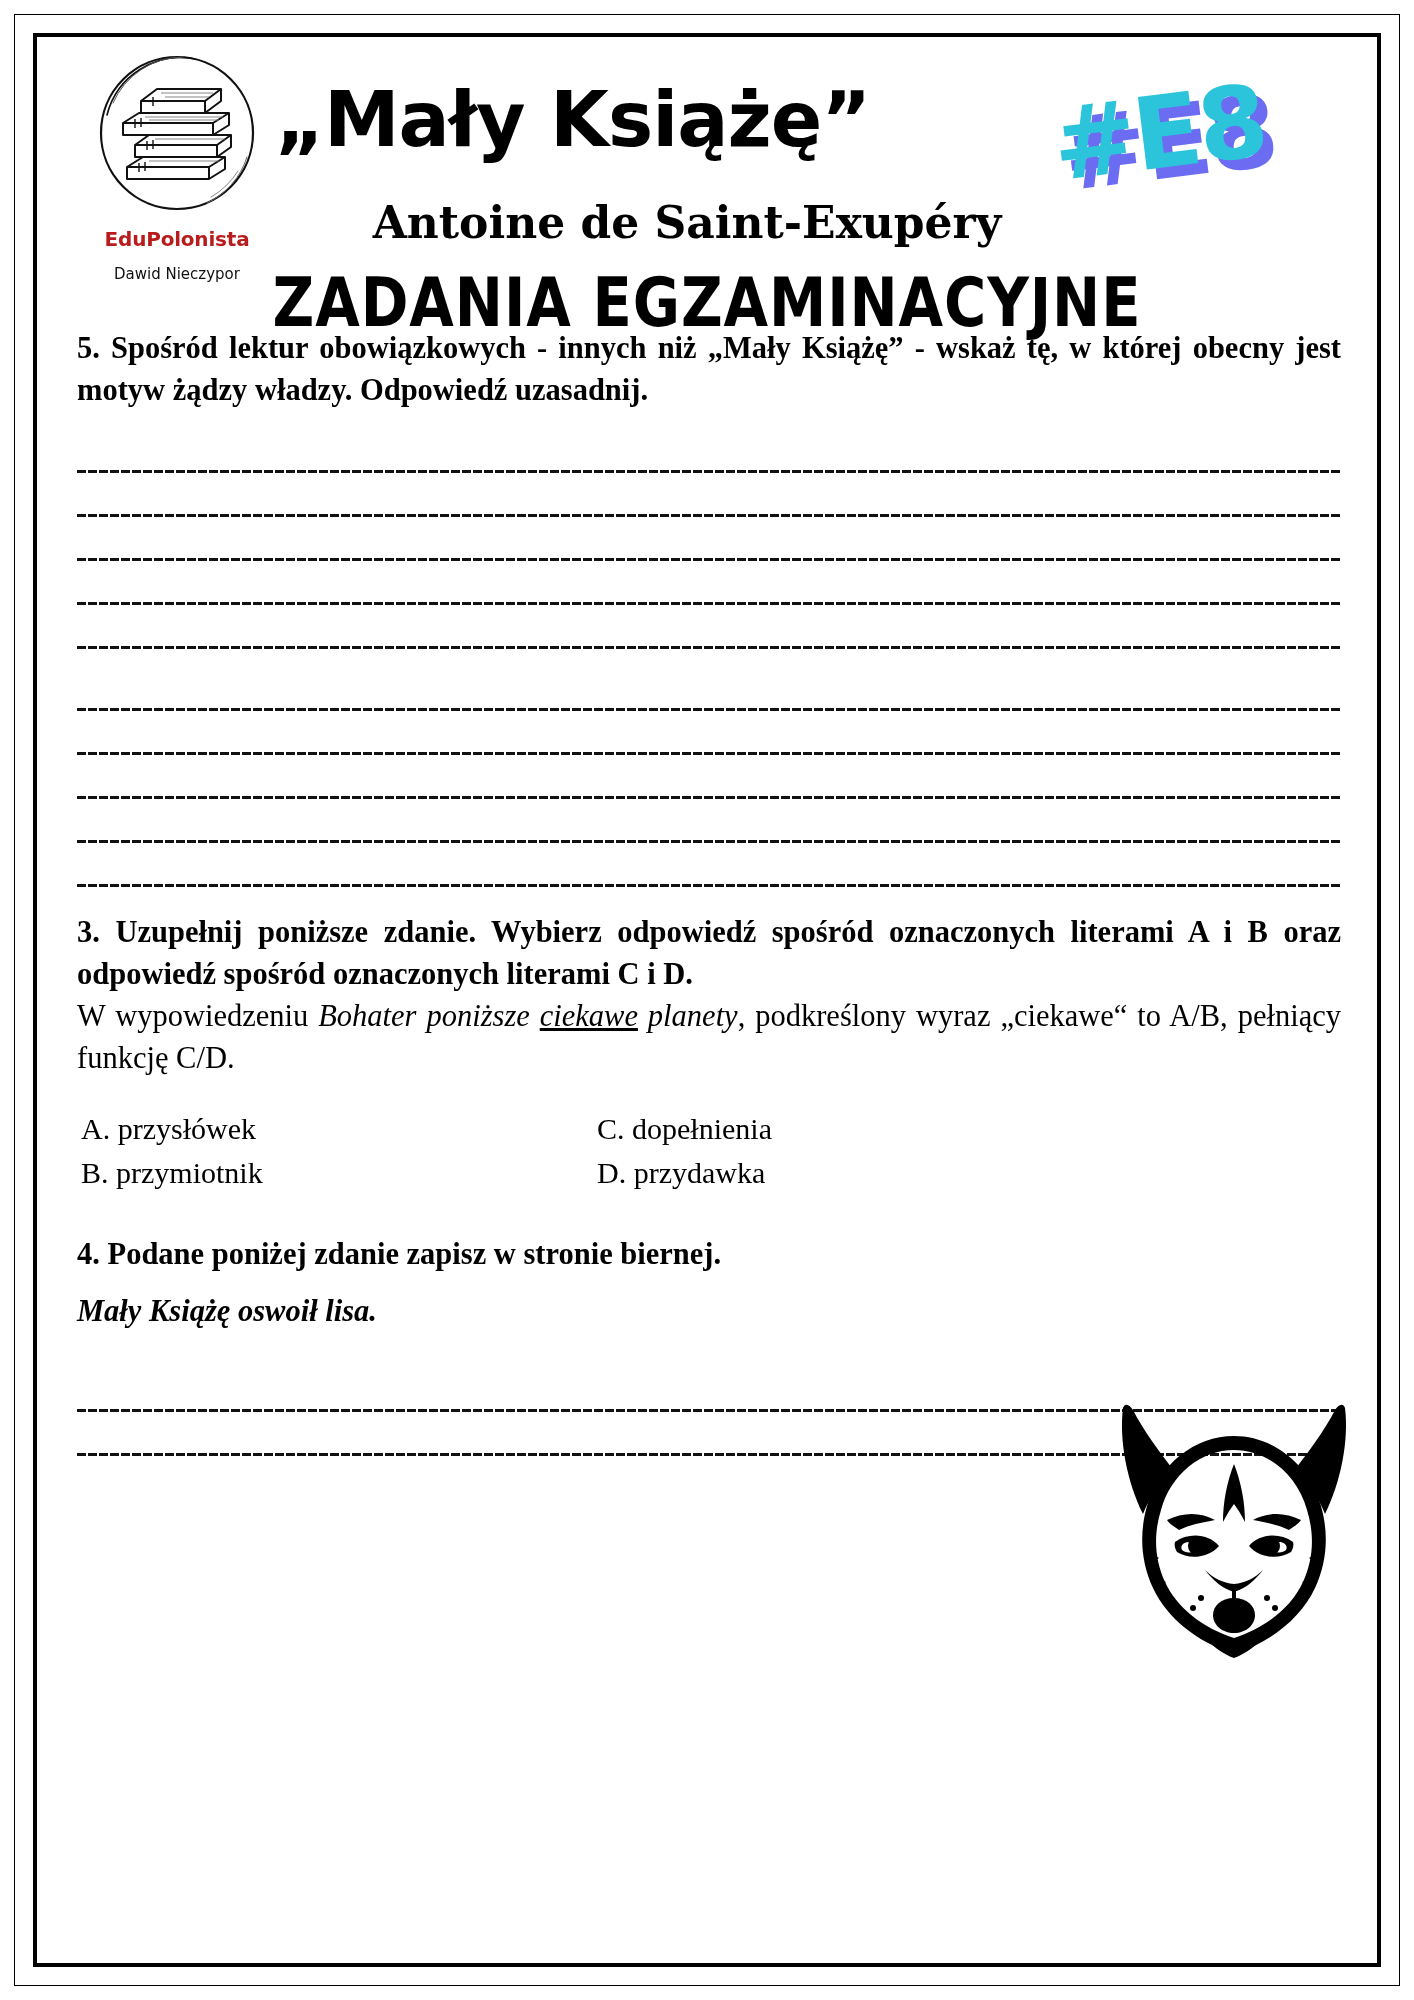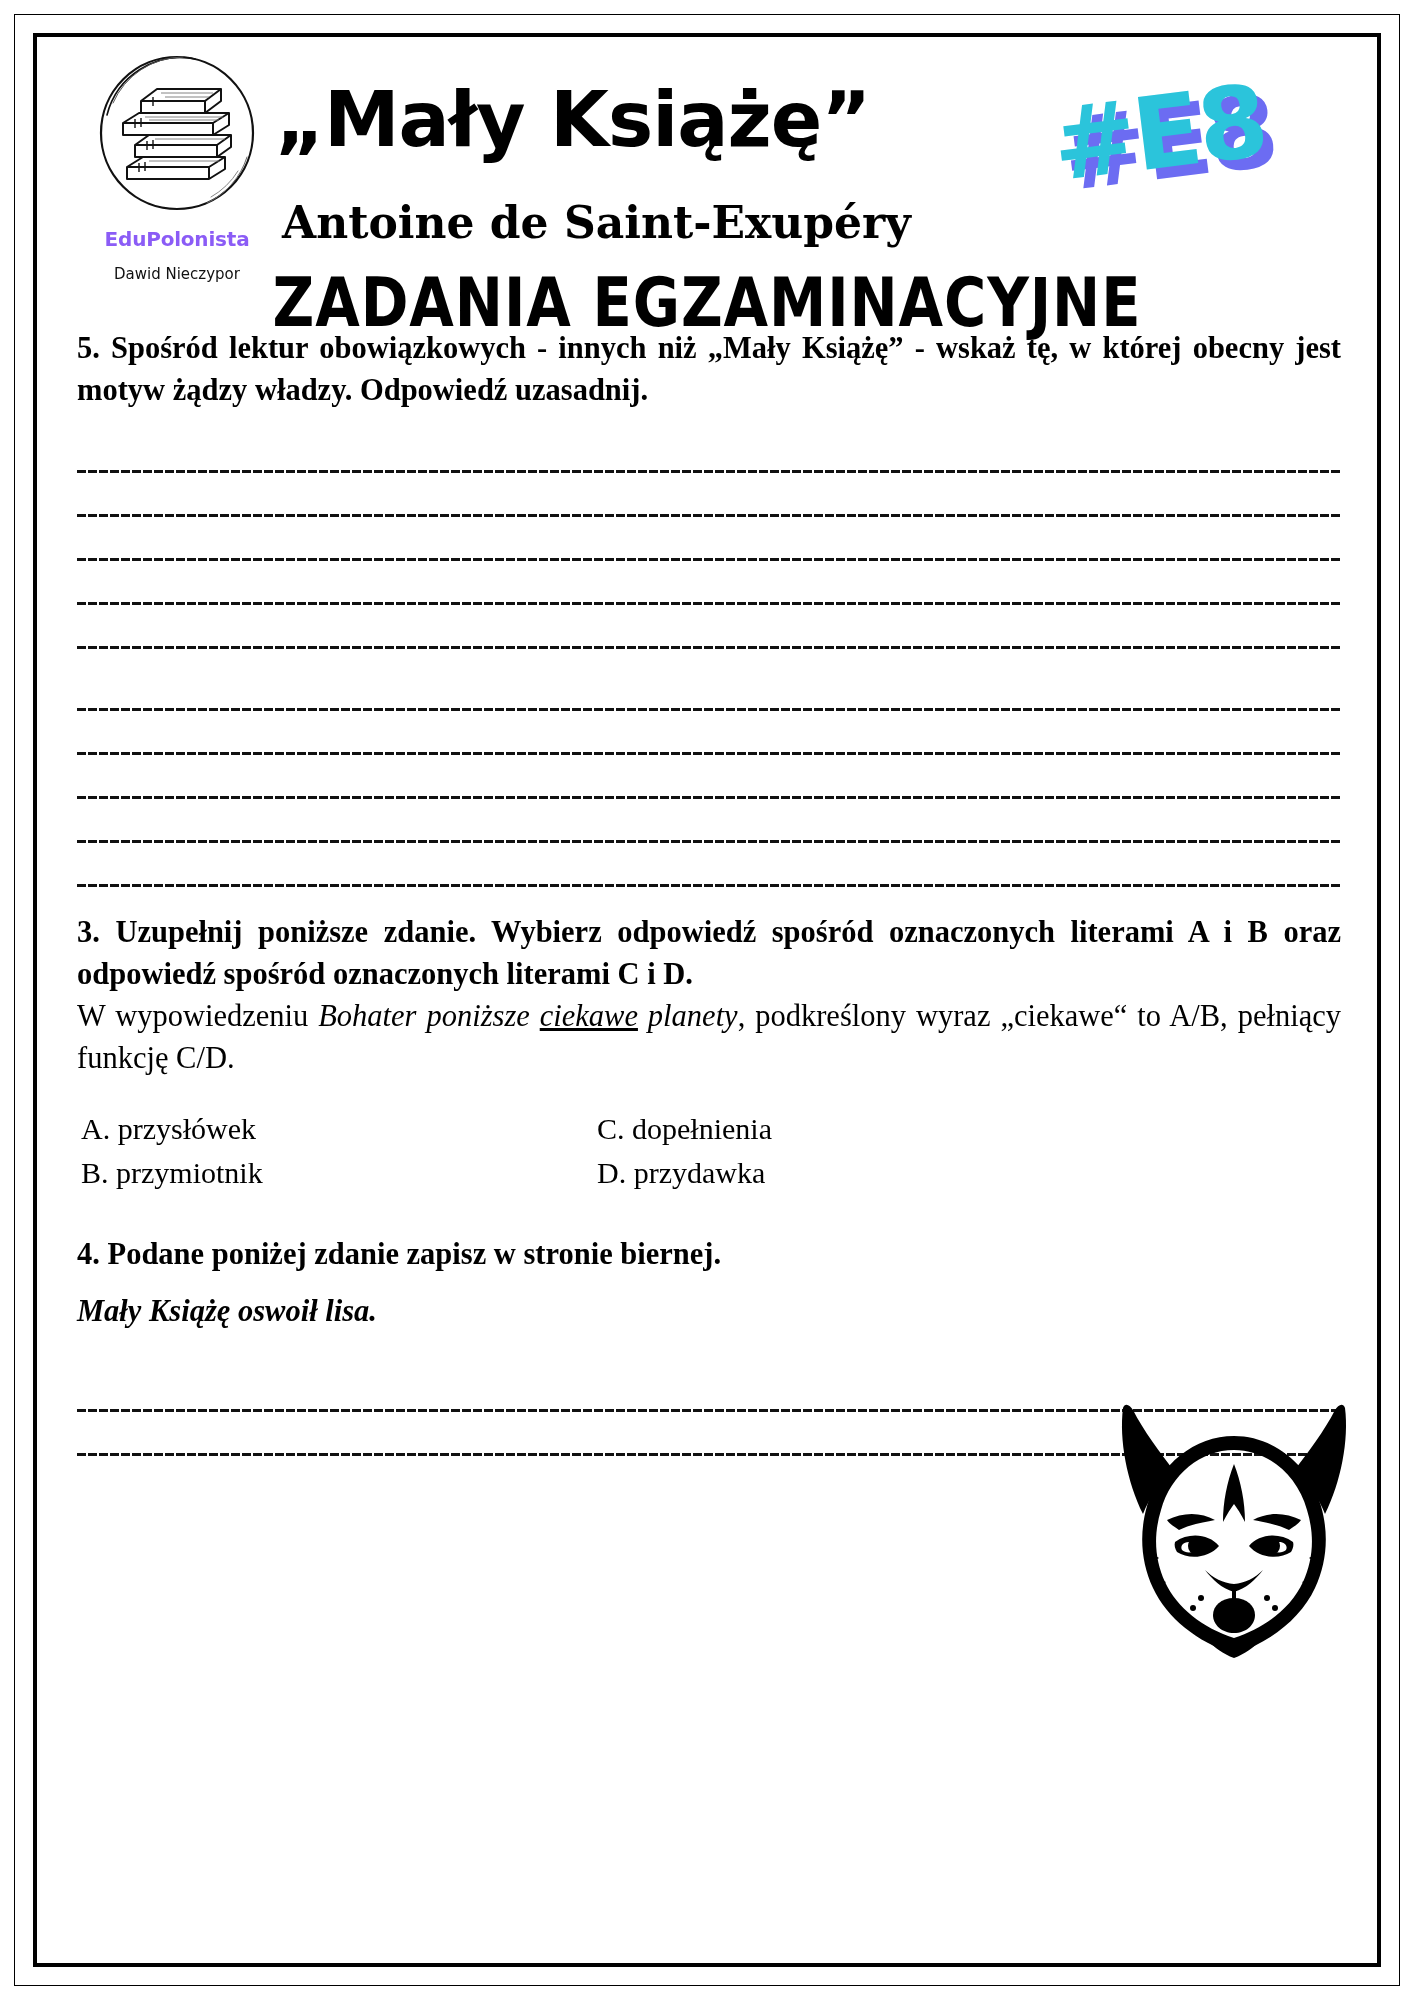--- a/index.html
+++ b/index.html
@@ -67,21 +67,21 @@
     height: 180px;
     margin: 0 auto;
   }
   .logo-circle svg { display: block; }
   .logo-name {
     font-family: "DejaVu Sans", sans-serif;
     font-weight: bold;
     font-size: 20px;
     letter-spacing: -0.2px;
     margin-top: 2px;
-    color: #8b5cf6;
+    color: #b91c1c;
   }
   .logo-sub {
     font-family: "DejaVu Sans", sans-serif;
     font-weight: normal;
     font-size: 15px;
     margin-top: 14px;
     color: #111;
   }
 
   .book-title {
@@ -95,21 +95,21 @@
     font-size: 76px;
     line-height: 86px;
     letter-spacing: -1px;
     white-space: nowrap;
   }
   .author {
     position: absolute;
     left: 245px;
     top: 160px;
     width: 810px;
-    text-align: left;
+    text-align: center;
     font-family: "DejaVu Serif", serif;
     font-weight: bold;
     font-size: 44px;
     line-height: 52px;
     white-space: nowrap;
   }
   .badge {
     position: absolute;
     left: 1010px;
     top: 40px;

